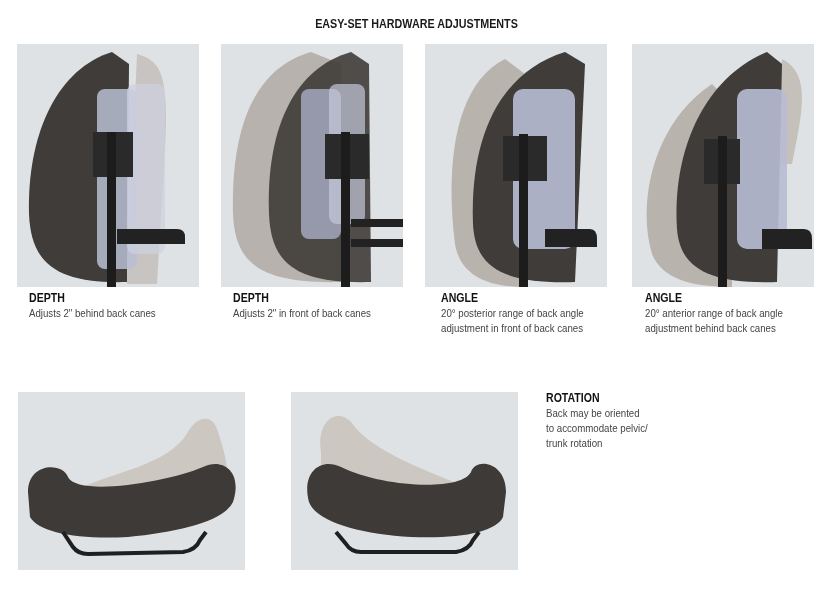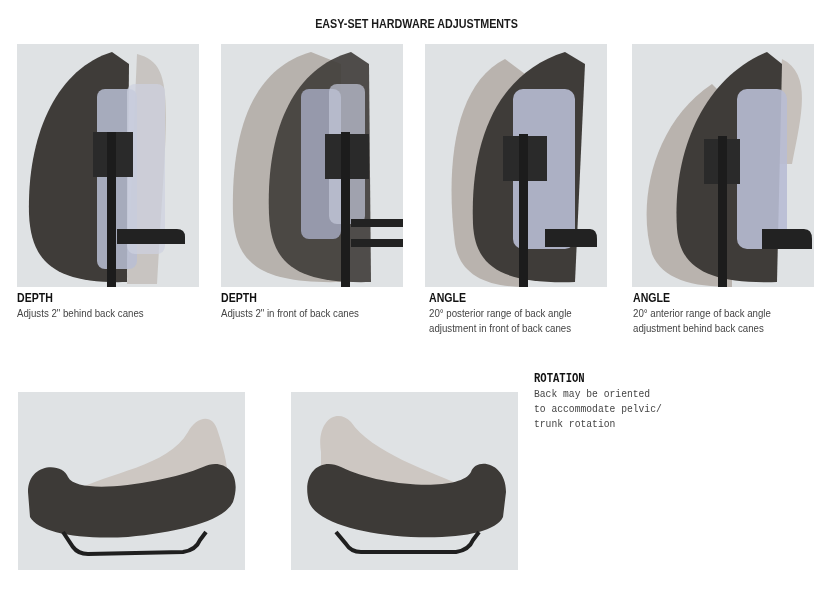--- a/index.html
+++ b/index.html
@@ -1,20 +1,20 @@
 <!DOCTYPE html>
 <html><head>
 <meta charset="utf-8">
 <style>
   html, body { margin: 0; padding: 0; background: #ffffff; }
   body { width: 833px; height: 590px; position: relative; overflow: hidden; font-family: "Liberation Sans", sans-serif; color: #3a3a3a; }
   .title { position: absolute; left: 0; width: 833px; top: 17px; text-align: center; font-weight: bold; font-size: 12.5px; color: #1a1a1a; transform: scaleX(0.86); letter-spacing: 0; }
   .photo { position: absolute; background: #dfe2e4; overflow: hidden; }
   .photo svg { display: block; width: 100%; height: 100%; }
-  .cap { position: absolute; width: 200px; }
+  .cap { position: absolute; width: 200px; margin-left: 12px; }
   .cap-h { font-weight: bold; font-size: 12px; color: #111; transform-origin: left; transform: scaleX(0.88); white-space: nowrap; }
   .cap-t { font-size: 11px; line-height: 15px; color: #444; transform-origin: left top; transform: scaleX(0.88); white-space: pre-line; width: 210px; margin-top: 1px; }
 </style>
 </head>
 <body>
 
 <div class="title">EASY-SET HARDWARE ADJUSTMENTS</div>
 
 <div class="photo" style="left:17px;top:44px;width:182px;height:243px;">
   <svg viewBox="0 0 182 243">
@@ -91,18 +91,18 @@
 </div>
 
 <div class="photo" style="left:291px;top:392px;width:227px;height:178px;">
   <svg viewBox="0 0 227 178">
     <path d="M30 60 C25 30 45 15 60 30 C80 60 140 80 175 95 L160 125 C110 125 50 120 30 100 Z" fill="#cdc7c2"></path>
     <path d="M215 100 C215 70 185 65 180 80 C170 100 90 95 50 75 C30 65 10 80 18 110 C25 130 70 142 120 145 C170 147 205 140 212 125 Z" fill="#3d3a37"></path>
     <path d="M45 140 L55 152 Q60 160 70 160 L165 160 Q178 158 182 148 L188 140" stroke="#1f1f1f" stroke-width="4" fill="none"></path>
   </svg>
 </div>
 
-<div class="cap" style="left:534px;top:372px;font-family:Liberation Mono, monospace;">
+<div class="cap" style="left:534px;top:391px;">
   <div class="cap-h">ROTATION</div>
   <div class="cap-t">Back may be oriented
 to accommodate pelvic/
 trunk rotation</div>
 </div>
 
 </body></html>

